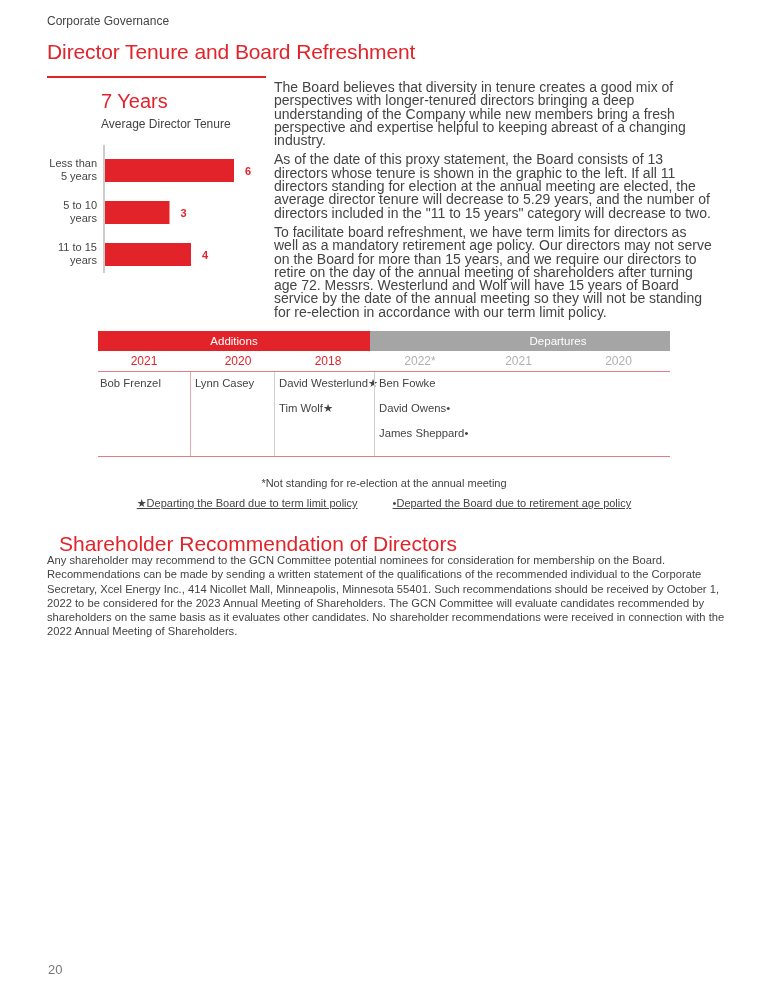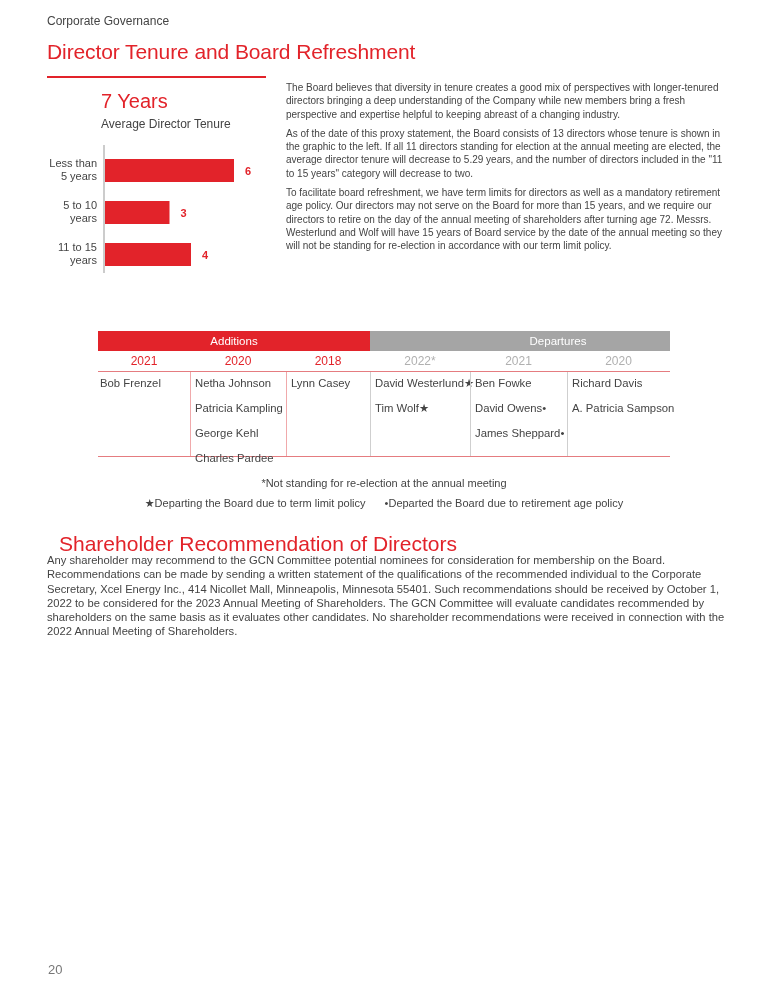--- a/index.html
+++ b/index.html
@@ -5,21 +5,21 @@
   html, body { margin: 0; padding: 0; background: #ffffff; }
   body { width: 768px; height: 1000px; position: relative; overflow: hidden;
          font-family: "Liberation Sans", sans-serif; color: #3d3d3d; }
   .section-label { position: absolute; left: 47px; top: 14px; font-size: 12px; color: #444; }
   .h1 { position: absolute; left: 47px; top: 40px; font-size: 21px; color: #e2232a; margin: 0; font-weight: normal; letter-spacing: -0.1px; }
   .rule { position: absolute; left: 47px; top: 76px; width: 219px; height: 2px; background: #e2232a; }
   .big-stat { position: absolute; left: 101px; top: 90px; font-size: 20px; color: #e2232a; }
   .big-stat-sub { position: absolute; left: 101px; top: 117px; font-size: 12px; color: #444; }
   .chart { position: absolute; left: 40px; top: 145px; width: 230px; height: 130px; }
   .chart svg text { font-family: "Liberation Sans", sans-serif; }
-  .body-col { position: absolute; left: 286px; top: 81px; width: 440px; font-size: 10px; line-height: 13.3px; color: #444; }
+  .body-col { position: absolute; left: 274px; top: 81px; width: 440px; font-size: 14px; line-height: 13.3px; color: #444; }
   .body-col p { margin: 0 0 6px 0; }
   .table { position: absolute; left: 98px; top: 331px; width: 572px; }
   .grp-row { display: flex; height: 20px; }
   .grp { color: #fff; font-size: 11.5px; display: flex; align-items: center; justify-content: center; }
   .grp.add { background: #e2232a; width: 272px; }
   .grp.dep { background: #a5a5a5; width: 300px; justify-content: center; padding-left: 76px; box-sizing: border-box; }
   .yr-row { display: flex; height: 20px; border-bottom: 1px solid #e57c80; justify-content: center; }
   .yr { font-size: 12px; display: flex; align-items: center; justify-content: center; }
   .yr.add { color: #e2232a; }
   .yr.dep { color: #b0b0b0; }
@@ -29,21 +29,21 @@
   .c1 { width: 92px; padding-left: 2px; }
   .c2 { width: 96px; border-left: 1px solid #f0a9ab; }
   .c3 { width: 84px; border-left: 1px solid #f0a9ab; }
   .c4 { width: 100px; border-left: 1px solid #cfcfcf; }
   .c5 { width: 97px; border-left: 1px solid #cfcfcf; }
   .c6 { width: 103px; border-left: 1px solid #cfcfcf; }
   .y1 { width: 92px; } .y2 { width: 96px; } .y3 { width: 84px; } .y4 { width: 100px; } .y5 { width: 97px; } .y6 { width: 103px; }
   .footnote { position: absolute; left: 0; width: 768px; text-align: center; font-size: 11px; color: #444; }
   .fn1 { top: 477px; }
   .fn2 { top: 497px; }
-  .fn2 span { margin: 0 8px; }
+  .fn2 span { margin: 0 16px; text-decoration: underline; }
   .h2 { position: absolute; left: 47px; top: 520px; font-size: 21px; color: #e2232a; margin: 12px; font-weight: normal; }
   .para2 { position: absolute; left: 47px; top: 553px; width: 690px; font-size: 11.2px; line-height: 14.3px; color: #444; margin: 0; }
   .page-num { position: absolute; left: 48px; top: 962px; font-size: 13px; font-weight: normal; color: #777; }
 </style>
 </head>
 <body>
 
 <div class="section-label">Corporate Governance</div>
 <h1 class="h1">Director Tenure and Board Refreshment</h1>
 <div class="rule"></div>
@@ -85,41 +85,31 @@
     <div class="yr add y2">2020</div>
     <div class="yr add y3">2018</div>
     <div class="yr dep y4">2022*</div>
     <div class="yr dep y5">2021</div>
     <div class="yr dep y6">2020</div>
   </div>
   <div class="body-row">
     <div class="cell c1">
       <div>Bob Frenzel</div>
     </div>
-    <div class="cell c2">
-      <div>Netha Johnson</div>
-      <div>Patricia Kampling</div>
-      <div>George Kehl</div>
-      <div>Charles Pardee</div>
-    </div>
     <div class="cell c3">
       <div>Lynn Casey</div>
     </div>
     <div class="cell c4">
       <div>David Westerlund★</div>
       <div>Tim Wolf★</div>
     </div>
     <div class="cell c5">
       <div>Ben Fowke</div>
       <div>David Owens•</div>
       <div>James Sheppard•</div>
-    </div>
-    <div class="cell c6">
-      <div>Richard Davis</div>
-      <div>A. Patricia Sampson</div>
     </div>
   </div>
 </div>
 
 <div class="footnote fn1">*Not standing for re-election at the annual meeting</div>
 <div class="footnote fn2">
   <span>★Departing the Board due to term limit policy</span>
   <span>•Departed the Board due to retirement age policy</span>
 </div>
 

